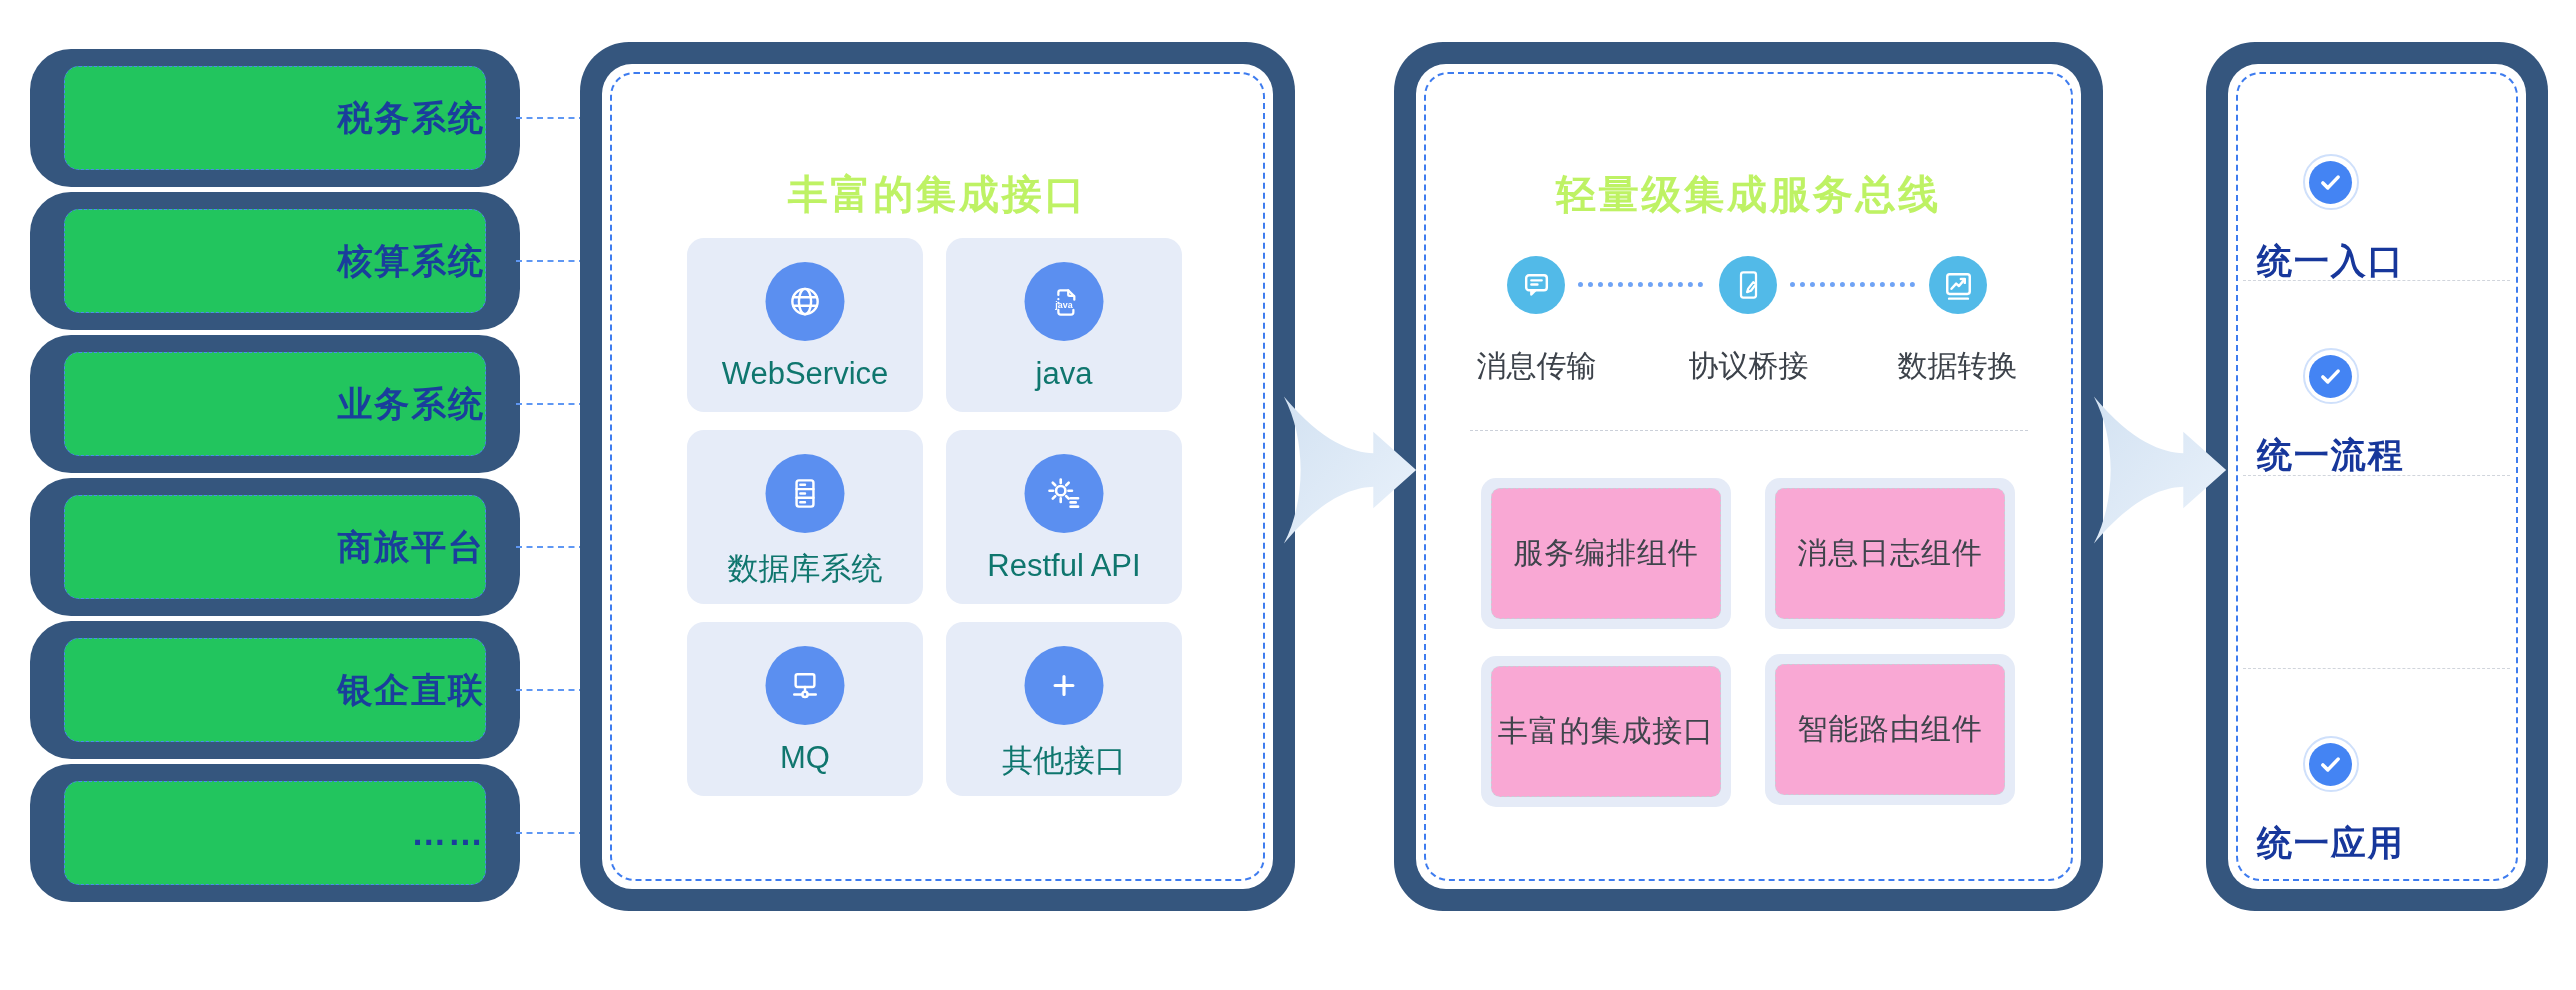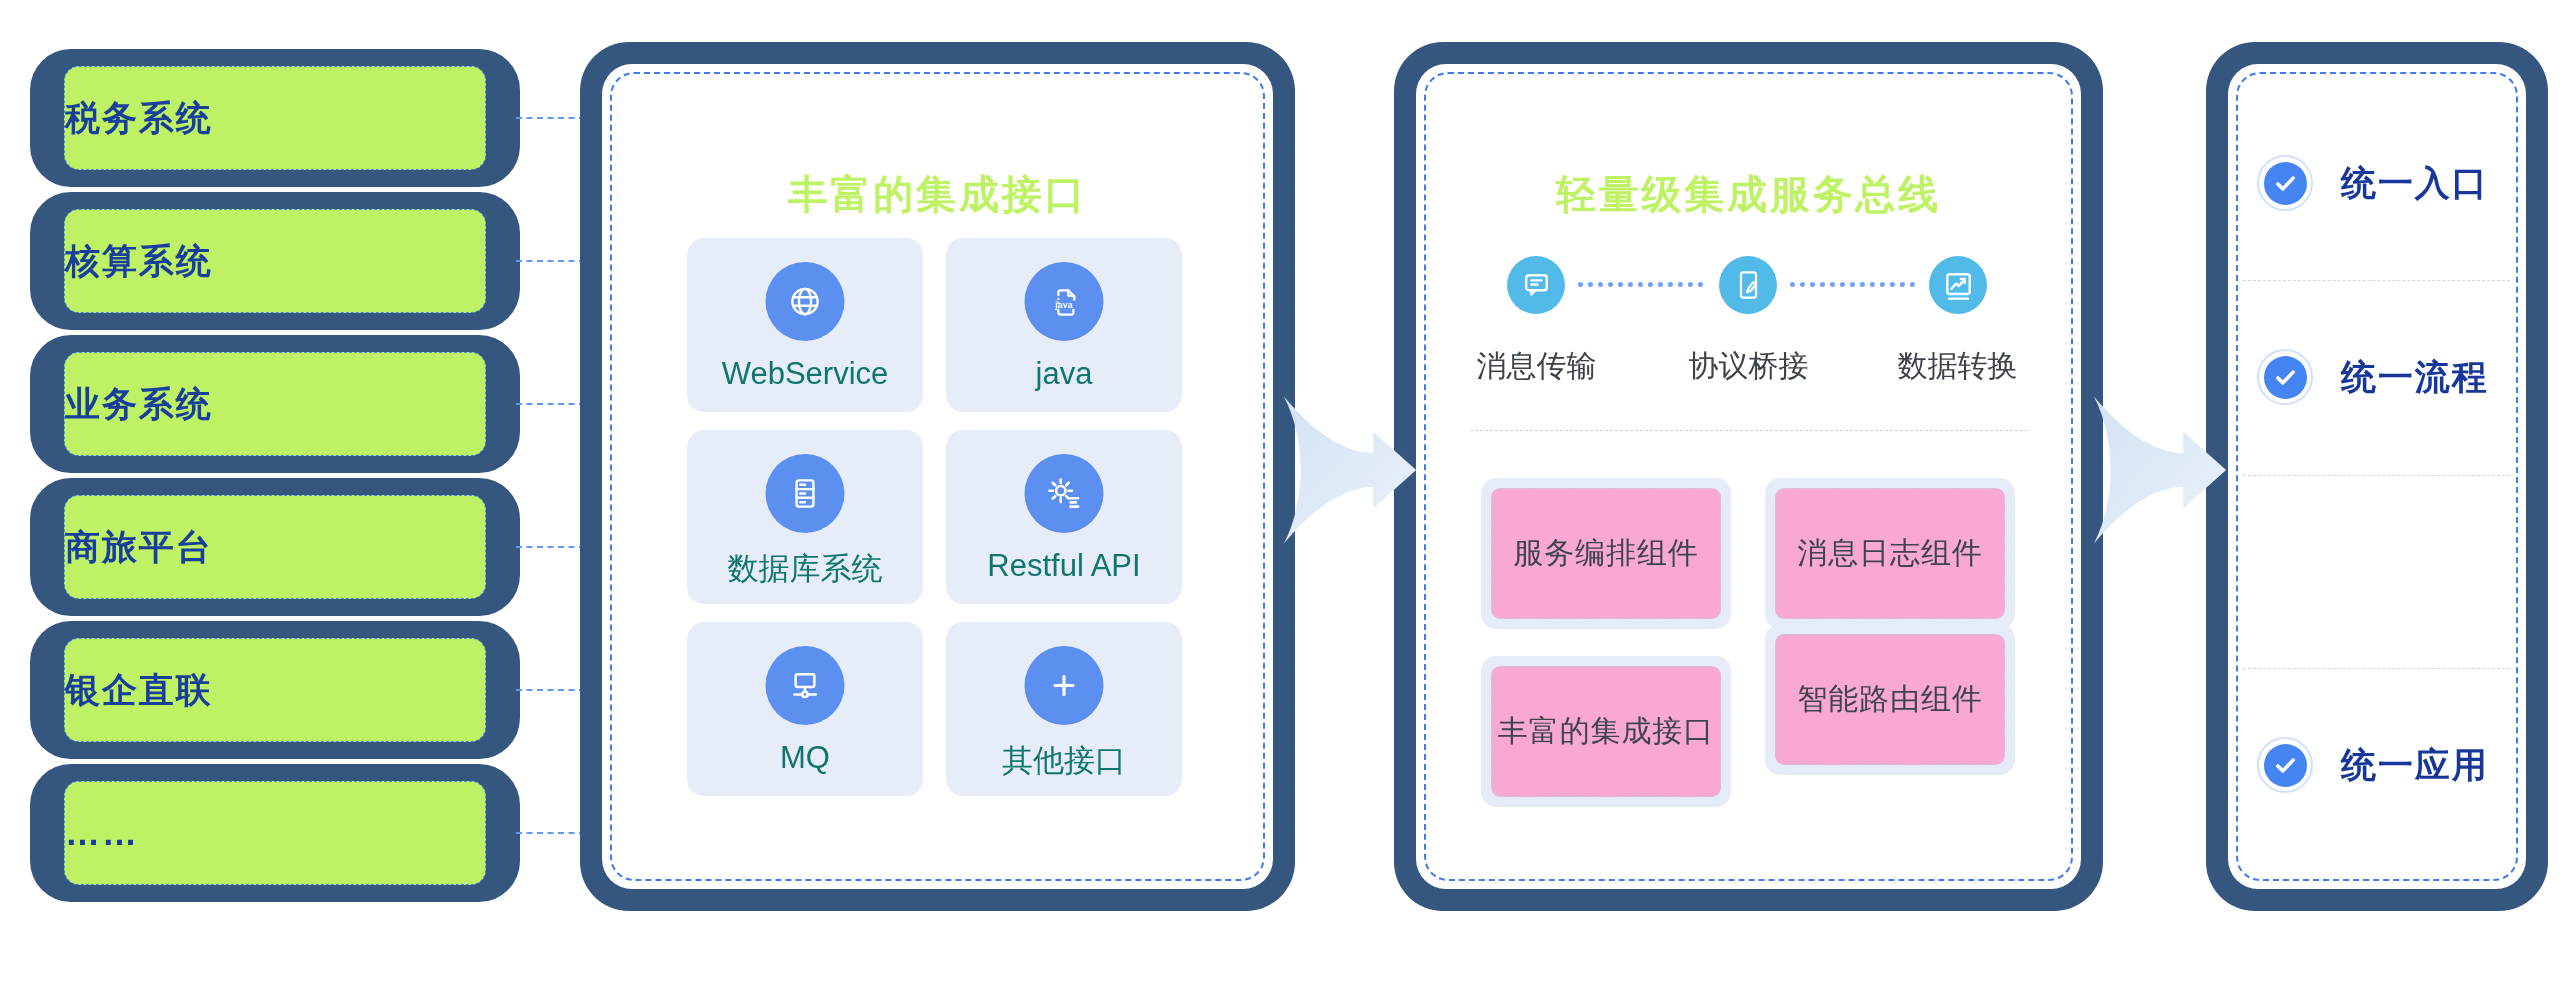--- a/index.html
+++ b/index.html
@@ -3,22 +3,22 @@
 <meta charset="utf-8">
 <style>
   html,body{margin:0;padding:0;background:#fff;}
   .stage{
     position:relative;width:2576px;height:991px;background:#ffffff;overflow:hidden;
     font-family:"Liberation Sans","DejaVu Sans",sans-serif;
   }
   
   .pill{position:absolute;left:30px;width:490px;height:138px;background:#35567E;border-radius:41px;}
   .pill-inner{
-    position:absolute;top:17px;bottom:17px;left:34px;right:34px;background:#bef264;border-radius:15px;
-    border:1.9px dashed #4D87F0;display:flex;align-items:center;justify-content:flex-start;
+    position:absolute;top:17px;bottom:17px;left:34px;right:34px;background:#22c55e;border-radius:15px;
+    border:1.9px dashed #4D87F0;display:flex;align-items:center;justify-content:flex-end;
   }
   .pill-label{font-size:35px;font-weight:700;color:#1A3E9C;letter-spacing:1.9px;}
   .connector{position:absolute;left:516px;width:69px;height:0;border-top:2.8px dashed #5F97F3;}
   
   .panel{position:absolute;top:42px;height:869px;background:#35567E;border-radius:49px;}
   .panel-inner{position:absolute;top:22.4px;left:22.4px;right:22.4px;bottom:22.4px;background:#fff;border-radius:30px;}
   .panel-dash{position:absolute;top:30px;left:30px;right:30px;bottom:30px;border:2.8px dashed #3E7CEF;border-radius:24px;pointer-events:none;}
   .panel-title{position:absolute;top:125px;left:0;width:100%;text-align:center;font-size:40px;font-weight:700;color:#bef264;letter-spacing:2.8px;}
   
   .icard{position:absolute;width:236px;height:174px;background:#E6ECF8;border-radius:17px;}
@@ -26,21 +26,21 @@
   .icard .ilabel{position:absolute;top:118px;left:0;width:100%;text-align:center;font-size:31px;color:#0f766e;}
   
   .fcircle{position:absolute;width:58px;height:58px;border-radius:50%;background:#52BAE8;display:flex;align-items:center;justify-content:center;}
   .flabel{position:absolute;width:187px;text-align:center;font-size:30px;color:#3C424A;}
   .dotline{position:absolute;height:0;border-top:5.6px dotted #6FA3F5;}
   .hdivider{position:absolute;height:0;border-top:1.9px dashed #CBD0D9;}
   .ccard{position:absolute;width:250px;height:151px;background:#E5EBF7;border-radius:15px;}
   .ccard-inner{position:absolute;top:10.3px;left:10.3px;right:10.3px;bottom:10.3px;background:#f9a8d4;border:1.9px dashed #C7CDD8;border-radius:9.3px;display:flex;align-items:center;justify-content:center;}
   .ccard-label{font-size:30px;color:#3F444C;letter-spacing:0.9px;}
   
-  .benefit{position:absolute;left:51px;height:58px;display:flex;align-items:center;gap:28px;}
+  .benefit{position:absolute;left:51px;height:58px;display:flex;align-items:center;gap:28px;flex-direction:column;}
   .check-ring{width:52px;height:52px;border:2.8px solid #CFE0FB;border-radius:50%;display:flex;align-items:center;justify-content:center;flex:0 0 auto;}
   .check-disc{width:43px;height:43px;border-radius:50%;background:#4484F3;display:flex;align-items:center;justify-content:center;}
   .benefit-label{font-size:35px;font-weight:700;color:#17379B;letter-spacing:1.9px;white-space:nowrap;}
   .bdivider{position:absolute;left:37px;width:267px;height:0;border-top:1.9px dashed #D1D5DC;}
   
   .flow-arrow{position:absolute;z-index:6;}
   svg{display:block;}
 </style>
 </head>
 <body>
@@ -202,21 +202,21 @@
     <div class="ccard" style="left:371px;top:436px">
       <div class="ccard-inner">
           <span class="ccard-label">消息日志组件</span>
         </div>
     </div>
     <div class="ccard" style="left:87px;top:614px">
       <div class="ccard-inner">
           <span class="ccard-label">丰富的集成接口</span>
         </div>
     </div>
-    <div class="ccard" style="left:371px;top:582px">
+    <div class="ccard" style="left:371px;top:612px">
       <div class="ccard-inner">
           <span class="ccard-label">智能路由组件</span>
         </div>
     </div>
   </div>
 
   <div class="panel" style="left:2206px;width:342px">
     <div class="panel-inner"></div>
     <div class="panel-dash"></div>
 

